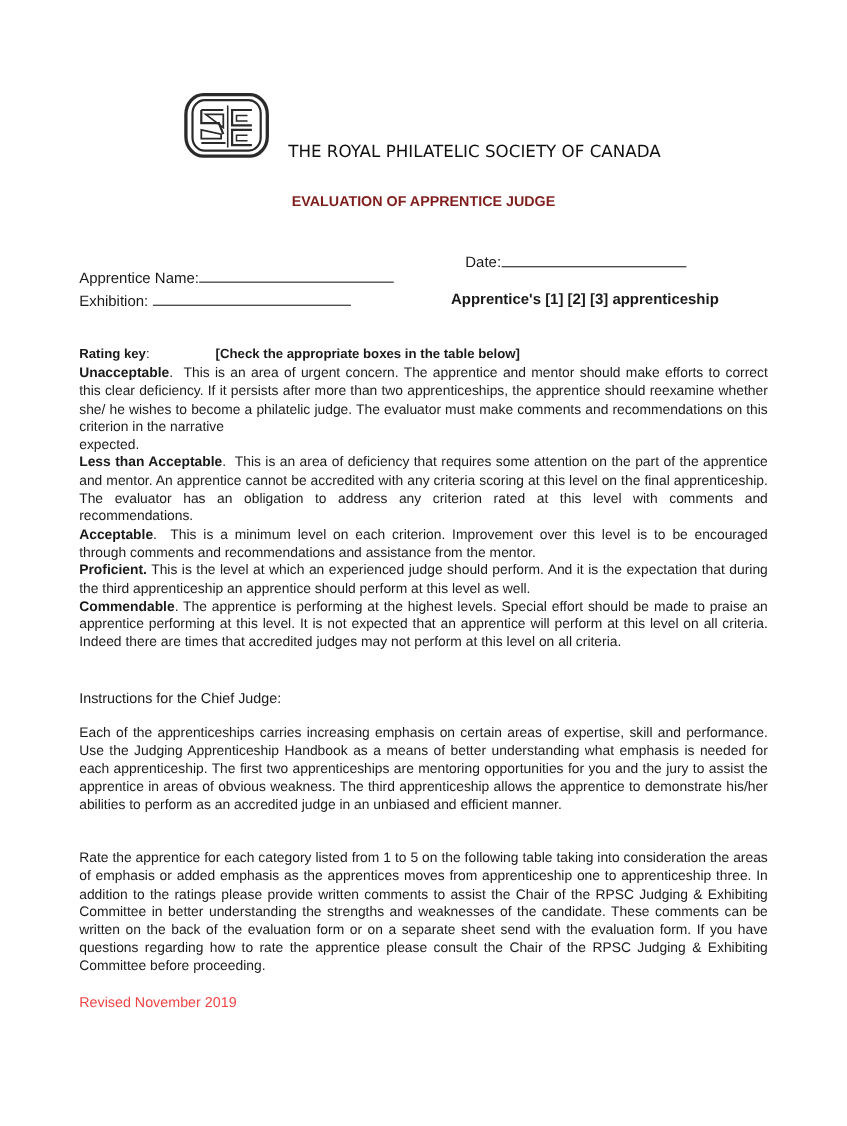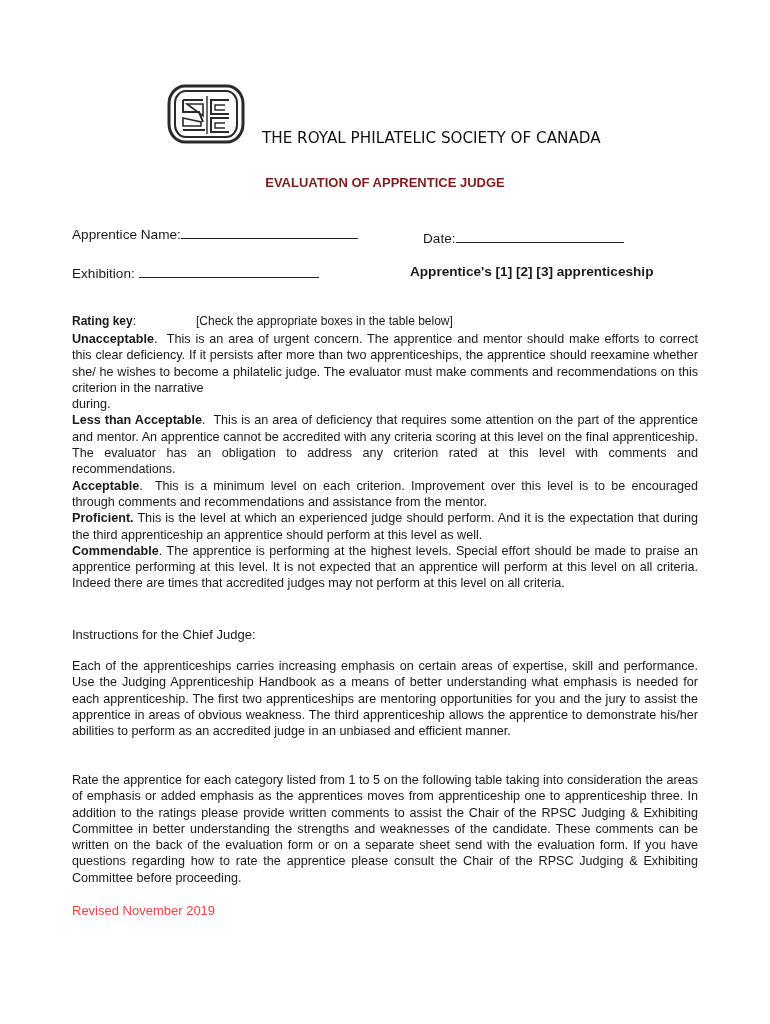--- a/index.html
+++ b/index.html
@@ -52,40 +52,40 @@
       position: absolute;
       font-size: 13.6px;
       white-space: nowrap;
     }
     .field .blank {
       display: inline-block;
       border-bottom: 1px solid #222;
       height: 13px;
       vertical-align: baseline;
     }
-    .field-name { left: 72px; top: 225px; }
+    .field-name { left: 72px; top: 243px; }
     .field-name .blank { width: 177px; }
     .field-date { left: 423px; top: 229px; }
     .field-date .blank { width: 168px; }
     .field-exhibition { left: 72px; top: 264px; }
     .field-exhibition .blank { width: 180px; margin-left: 4px; }
     .field-apprenticeship {
       left: 410px; top: 264px;
       font-weight: bold;
     }
     .rating-key-row {
       position: absolute;
       left: 72px;
       top: 314px;
       font-size: 12px;
       white-space: nowrap;
     }
     .rating-key-row .rk-label { font-weight: bold; }
     .rating-key-row .rk-instr {
-      font-weight: normal;
+      font-weight: bold;
       position: absolute;
       left: 124px;
       top: 0;
     }
     .body-text {
       position: absolute;
       left: 72px;
       width: 626px;
       font-size: 12.6px;
       line-height: 16.3px;
@@ -157,21 +157,21 @@
 
   <div class="field field-apprenticeship">Apprentice's [1] [2] [3] apprenticeship</div>
 
   <div class="rating-key-row">
     <span class="rk-label">Rating key</span><span>:</span>
     <span class="rk-instr">[Check the appropriate boxes in the table below]</span>
   </div>
 
   <div class="body-text rating-defs">
     <p class="nobr-last"><b>Unacceptable</b><span>.</span><span style="white-space: pre-wrap;">  This is an area of urgent concern. The apprentice and mentor should make efforts to correct this clear deficiency. If it persists after more than two apprenticeships, the apprentice should reexamine whether she/ he wishes to become a philatelic judge. The evaluator must make comments and recommendations on this criterion in the narrative</span></p>
-    <p>during.</p>
+    <p>expected.</p>
     <p class="nobr-last"><b>Less than Acceptable</b><span>.</span><span style="white-space: pre-wrap;">  This is an area of deficiency that requires some attention on the part of the apprentice and mentor. An apprentice cannot be accredited with any criteria scoring at this level on the final apprenticeship. The evaluator has an obligation to address any criterion rated at this level with comments and recommendations.</span></p>
     <p class="nobr-last"><b>Acceptable</b><span>.</span><span style="white-space: pre-wrap;">  This is a minimum level on each criterion. Improvement over this level is to be encouraged through comments and recommendations and assistance from the mentor.</span></p>
     <p class="nobr-last"><b>Proficient.</b><span></span><span style="white-space: pre-wrap;"> This is the level at which an experienced judge should perform. And it is the expectation that during the third apprenticeship an apprentice should perform at this level as well.</span></p>
     <p class="nobr-last"><b>Commendable</b><span>.</span><span style="white-space: pre-wrap;"> The apprentice is performing at the highest levels. Special effort should be made to praise an apprentice performing at this level. It is not expected that an apprentice will perform at this level on all criteria. Indeed there are times that accredited judges may not perform at this level on all criteria.</span></p>
   </div>
 
   <div class="instructions-heading"><b>Instructions for the Chief Judge</b><span>:</span></div>
 
   <div class="body-text para1">
     <p class="nobr-last">Each of the apprenticeships carries increasing emphasis on certain areas of expertise, skill and performance. Use the Judging Apprenticeship Handbook as a means of better understanding what emphasis is needed for each apprenticeship. The first two apprenticeships are mentoring opportunities for you and the jury to assist the apprentice in areas of obvious weakness. The third apprenticeship allows the apprentice to demonstrate his/her abilities to perform as an accredited judge in an unbiased and efficient manner.</p>

